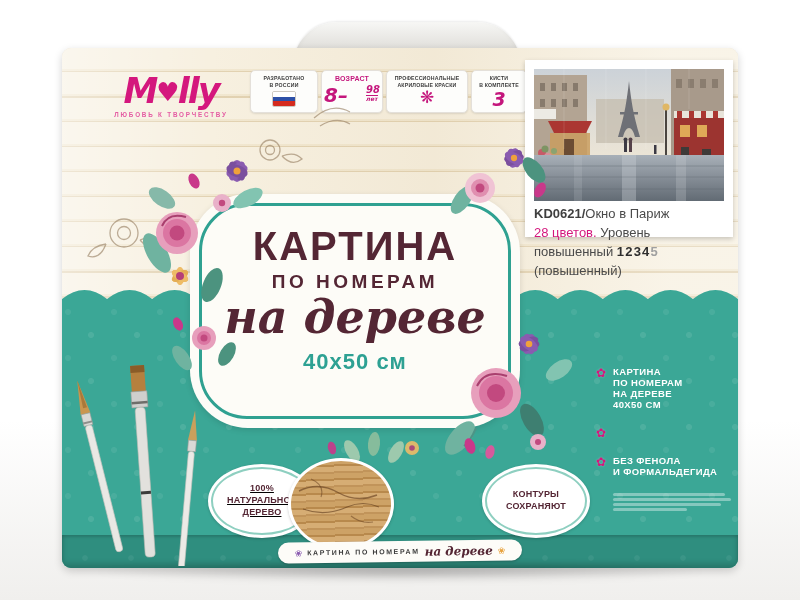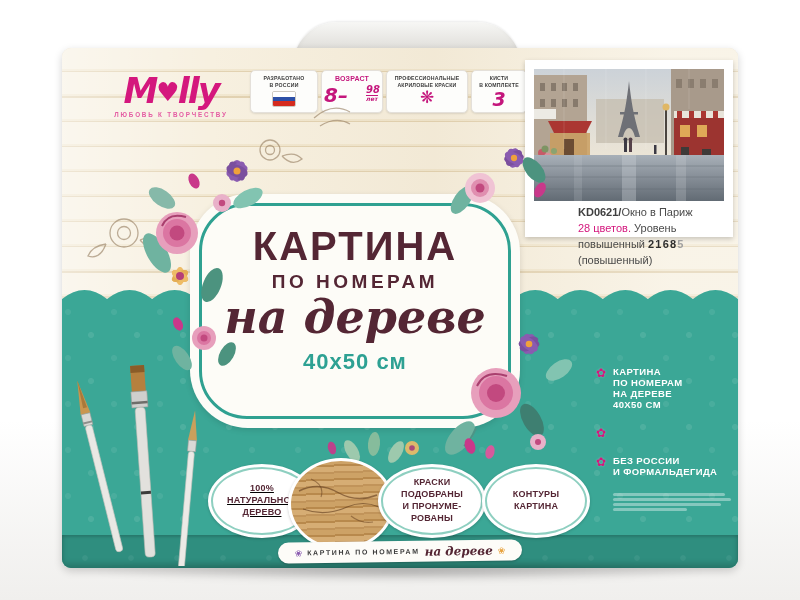--- a/index.html
+++ b/index.html
@@ -63,21 +63,21 @@
   .age .stack{display:flex;flex-direction:column;align-items:flex-start;margin-left:18px;}
   .age .stack i{font-style:italic;font-weight:bold;color:#c4167c;line-height:1;font-family:"DejaVu Sans",sans-serif;}
   .age .top{font-size:10px;} .age .unit{font-size:6px;border-top:1px solid #c4167c;}
   .splat{font-size:17px;color:#c4167c;line-height:1.1;margin-top:1px;}
   .bv.n3{font-size:19px;} .bv.sz{font-size:15px;letter-spacing:-.5px;}
 
   
   .photo-card{position:absolute;left:463px;top:12px;width:190px;height:160px;background:#fff;
     padding:9px 9px 8px;box-shadow:0 2px 5px rgba(0,0,0,.20);}
   .photo-card svg{display:block;}
-  .caption{margin-top:4px;font-size:11px;color:#4a4a4a;line-height:1.45;margin-left:44px;}
+  .caption{margin-top:4px;font-size:13px;color:#4a4a4a;line-height:1.45;}
   .caption .code{font-weight:bold;color:#3f3f3f;}
   .caption .mag{color:#d4177d;font-weight:normal;}
   .caption .nums{font-weight:bold;color:#2e2e2e;letter-spacing:1.2px;}
   .caption .dim{color:#a0a0a0;font-weight:bold;}
 
   
   .plaque{position:absolute;left:128px;top:146px;width:330px;height:234px;background:#fdfcf7;
     border-radius:58px;box-shadow:0 2px 6px rgba(0,0,0,.12);z-index:5;text-align:center;}
   .plaque::before{content:"";position:absolute;inset:9px;border:3px solid #2fa191;border-radius:48px;}
   .plaque .t1{margin-top:32px;font-size:40px;font-weight:bold;letter-spacing:2px;color:#542634;line-height:1;}
@@ -241,21 +241,21 @@
         <rect x="95" y="72" width="3" height="11" fill="#55424a"></rect>
           <circle cx="96.5" cy="70.5" r="2" fill="#55424a"></circle>
         <rect x="120" y="76" width="2.5" height="9" fill="#3c3a44"></rect>
         <line x1="30" y1="0" x2="30" y2="80" stroke="#fff" opacity=".12"></line>
         <line x1="72" y1="0" x2="72" y2="80" stroke="#fff" opacity=".12"></line>
         <line x1="112" y1="0" x2="112" y2="80" stroke="#fff" opacity=".12"></line>
         <line x1="155" y1="0" x2="155" y2="40" stroke="#fff" opacity=".12"></line>
       </svg>
       <div class="caption">
         <div><span class="code">KD0621/</span><span>Окно в Париж</span></div>
-        <div><span class="mag">28 цветов.</span><span> Уровень повышенный </span><span class="nums">2168</span><span class="dim">5</span><span> (повышенный)</span></div>
+        <div><span class="mag">28 цветов.</span><span> Уровень повышенный </span><span class="nums">1234</span><span class="dim">5</span><span> (повышенный)</span></div>
       </div>
     </div>
 
     <div class="plaque">
       <div class="t1">КАРТИНА</div>
       <div class="t2">ПО НОМЕРАМ</div>
       <div class="t3">на дереве</div>
       <div class="sz">40х50 см</div>
     </div>
 
@@ -384,45 +384,39 @@
 НАТУРАЛЬНОЕ
 ДЕРЕВО</div>
       </div>
     <div class="wood-oval">
       <svg width="94" height="80" viewBox="0 0 94 80">
         <path d="M8,30 q20,-10 40,2 q18,10 38,2" stroke="#6a4423" stroke-width="1.4" fill="none" opacity=".65"></path>
         <path d="M12,48 q22,8 44,-2 q16,-7 32,0" stroke="#5d3a1d" stroke-width="1.2" fill="none" opacity=".6"></path>
         <path d="M20,18 q14,6 10,18 M60,55 q10,8 22,6" stroke="#6a4423" stroke-width="1.1" fill="none" opacity=".55"></path>
       </svg>
     </div>
-    <div class="oval ov3">
-        <div class="ot pre">КРАСКИ
-ПОДОБРАНЫ
-И ПРОНУМЕ-
-РОВАНЫ</div>
-      </div>
     <div class="oval ov4">
         <div class="ot pre">КОНТУРЫ
-КАРТИНА</div>
+СОХРАНЯЮТ</div>
       </div>
 
     <div class="bullets">
       <div class="bullet">
         <span class="bi">✿</span>
         <span class="btx pre">КАРТИНА
 ПО НОМЕРАМ
 НА ДЕРЕВЕ
 40Х50 СМ</span>
       </div>
       <div class="bullet">
         <span class="bi">✿</span>
       </div>
       <div class="bullet">
         <span class="bi">✿</span>
-        <span class="btx pre">БЕЗ РОССИИ
+        <span class="btx pre">БЕЗ ФЕНОЛА
 И ФОРМАЛЬДЕГИДА</span>
       </div>
       <div class="fineprint">
           <i></i>
           <i></i>
           <i></i>
           <i></i>
         </div>
     </div>
 

